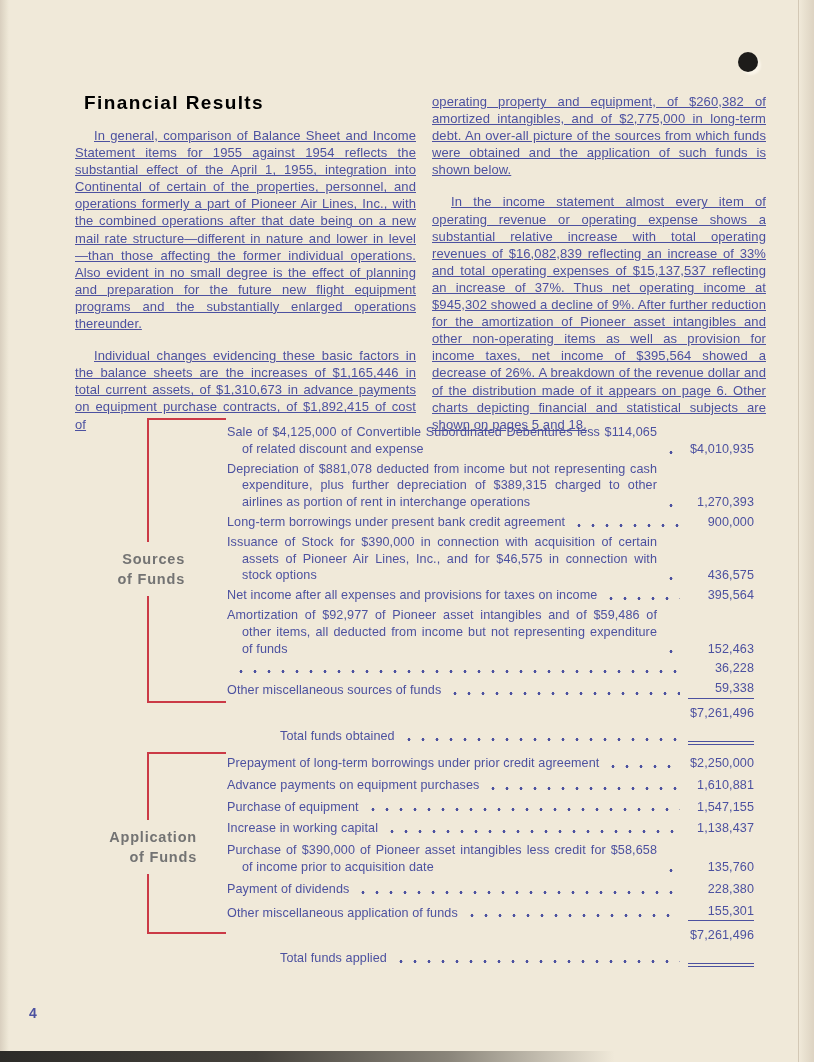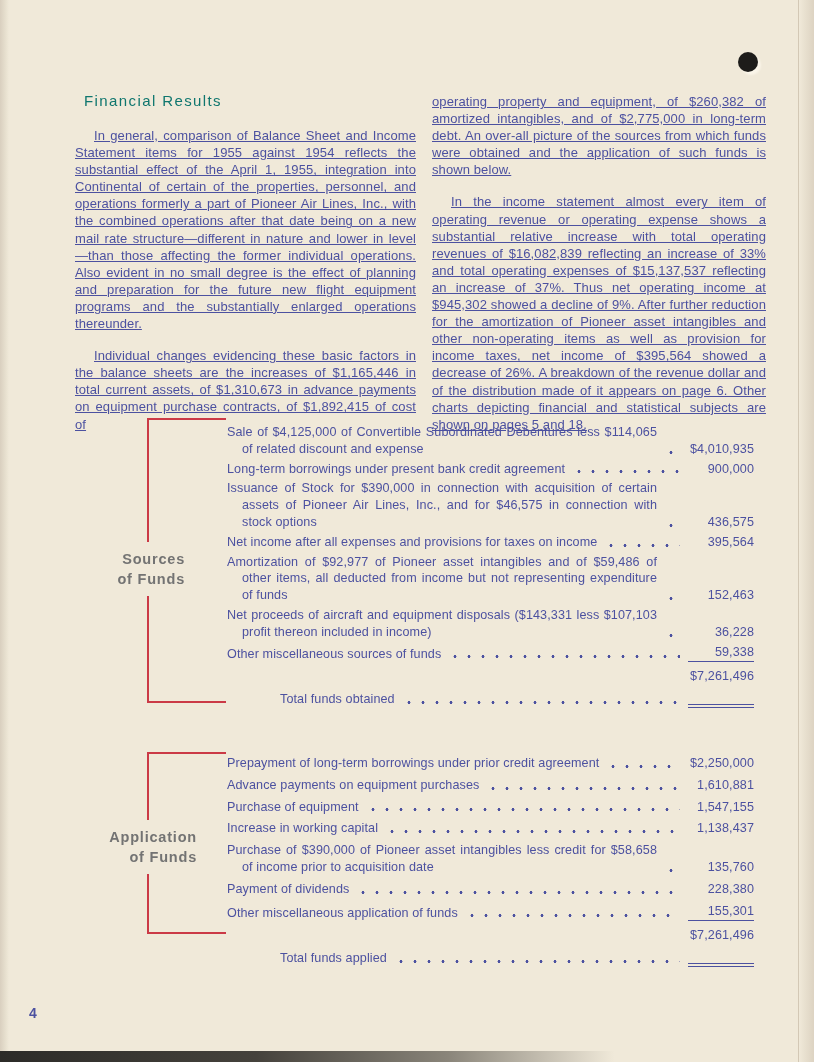--- a/index.html
+++ b/index.html
@@ -18,22 +18,22 @@
                 background:linear-gradient(to right,#d9cfbf,#e9e2d1 70%,rgba(233,226,209,0)); }
   .edge-right { position:absolute; right:0; top:0; width:16px; height:100%;
                 background:linear-gradient(to left,#ddd3c2,#e8e0cf 60%,rgba(232,224,207,0));
                 border-left:1px solid #d3c8b5; }
   .edge-bottom{ position:absolute; left:0; bottom:0; width:640px; height:11px;
                 background:linear-gradient(to right,#2c2b28 0%,#45423c 40%,#8a857a 70%,rgba(138,133,122,0) 96%); }
   .hole { position:absolute; left:738px; top:52px; width:20px; height:20px; border-radius:50%;
           background:#1d1c1a; box-shadow:3px 3px 2px #faf5e9; }
 
   .heading { position:absolute; left:84px; top:92px;
-             font-size:15px; font-weight:normal; letter-spacing:1.4px;
-             color:#0f766e; }
+             font-size:19px; font-weight:bold; letter-spacing:1.4px;
+             color:#000000; }
 
   .col { position:absolute; font-size:13px; line-height:17.1px;
          text-align:justify; letter-spacing:0.1px; }
   .col p { text-indent:19px;text-decoration:underline; }
   .col p.no-indent { text-indent:0; }
   .col p + p { margin-top:15px; }
   .col-left  { left:75px;  top:127px; width:341px; }
   .col-right { left:432px; top:93px;  width:334px; }
 
   
@@ -94,41 +94,45 @@
     <div>of Funds</div>
   </div>
 
   <div class="funds-table table-sources">
     <div class="row">
       <span class="desc">Sale of $4,125,000 of Convertible Subordinated Debentures less $114,065 of related discount and expense</span>
       <span class="leader"></span>
       <span class="amount">$4,010,935</span>
     </div>
     <div class="row">
+      <span class="desc">Depreciation of $881,078 deducted from income but not representing cash expenditure, plus further depreciation of $389,315 charged to other airlines as portion of rent in interchange operations</span>
+      <span class="leader"></span>
+      <span class="amount">1,270,393</span>
+    </div>
+    <div class="row">
       <span class="desc">Long-term borrowings under present bank credit agreement</span>
       <span class="leader"></span>
       <span class="amount">900,000</span>
     </div>
     <div class="row">
       <span class="desc">Issuance of Stock for $390,000 in connection with acquisition of certain assets of Pioneer Air Lines, Inc., and for $46,575 in connection with stock options</span>
       <span class="leader"></span>
       <span class="amount">436,575</span>
     </div>
     <div class="row">
       <span class="desc">Net income after all expenses and provisions for taxes on income</span>
       <span class="leader"></span>
       <span class="amount">395,564</span>
     </div>
     <div class="row">
       <span class="desc">Amortization of $92,977 of Pioneer asset intangibles and of $59,486 of other items, all deducted from income but not representing expenditure of funds</span>
       <span class="leader"></span>
       <span class="amount">152,463</span>
     </div>
     <div class="row">
-      <span class="desc">Net proceeds of aircraft and equipment disposals ($143,331 less $107,103 profit thereon included in income)</span>
       <span class="leader"></span>
       <span class="amount">36,228</span>
     </div>
     <div class="row">
       <span class="desc">Other miscellaneous sources of funds</span>
       <span class="leader"></span>
       <span class="amount rule-single">59,338</span>
     </div>
     <div class="row row-total">
       <span class="desc">Total funds obtained</span>

